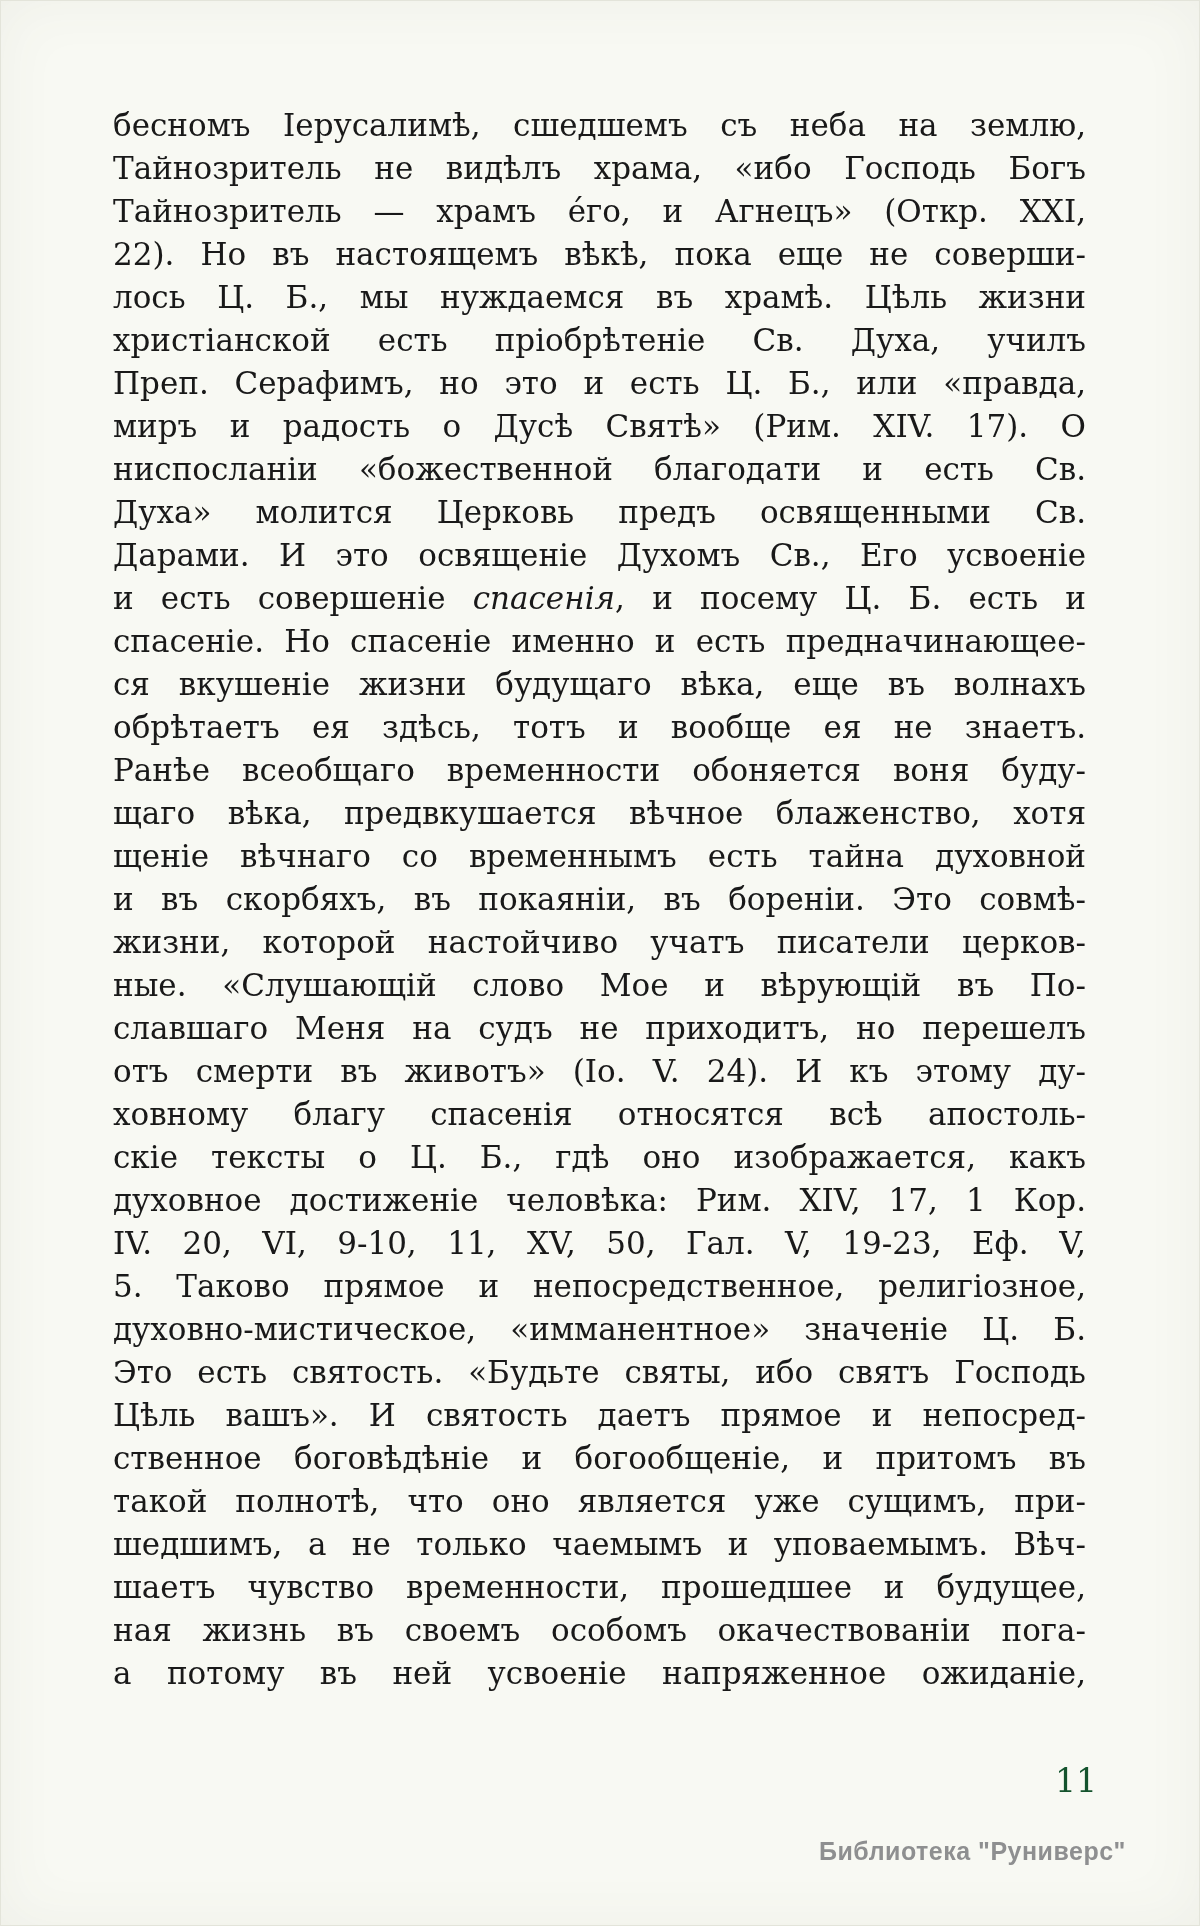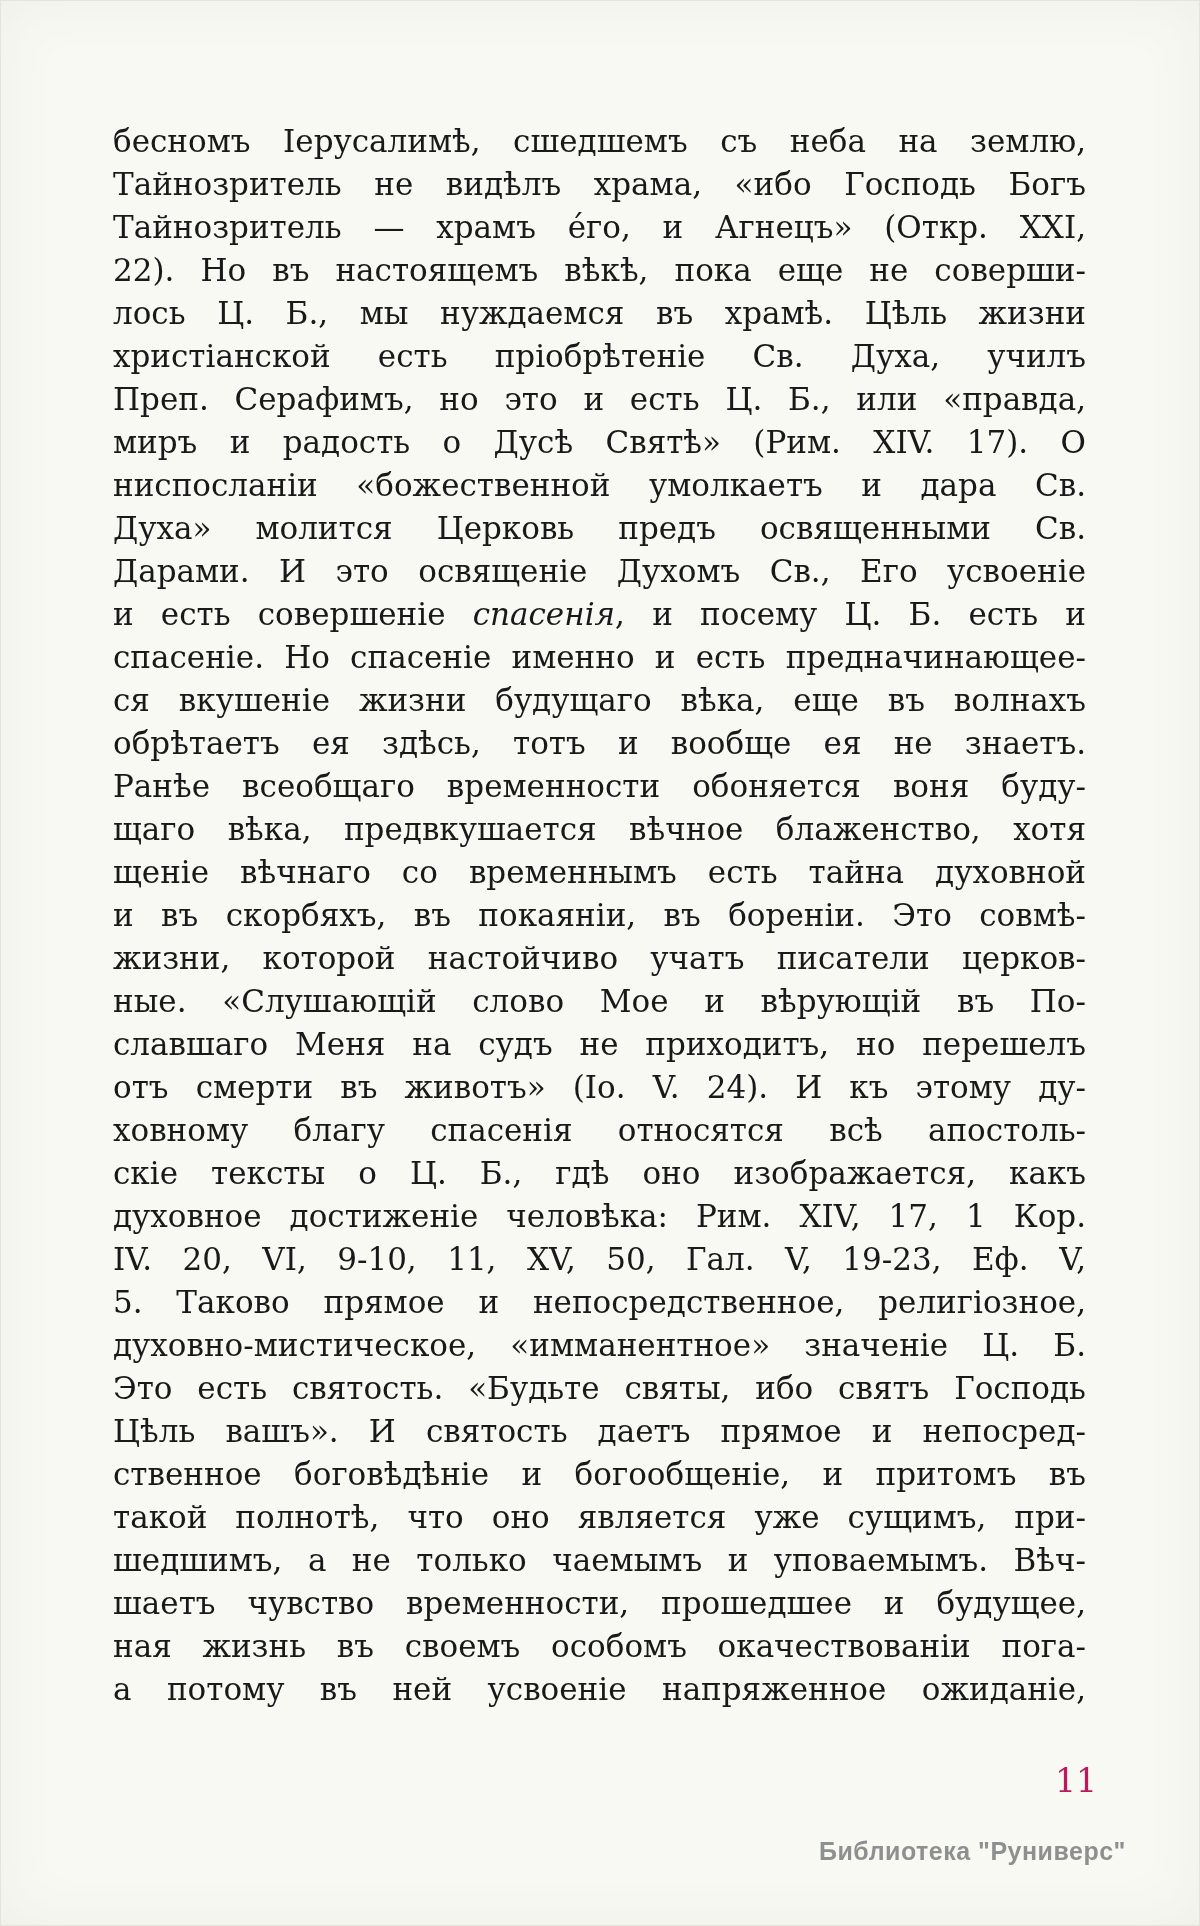--- a/index.html
+++ b/index.html
@@ -19,39 +19,38 @@
   }
   .text-block {
     position: absolute;
     left: 112px;
     top: 103px;
     width: 973px;
     font-family: "DejaVu Serif", "Liberation Serif", serif;
     font-size: 31px;
     line-height: 43px;
     color: #191919;
-    margin-top: 16px;
   }
   .text-line {
     height: 43px;
     text-align: justify;
     text-align-last: justify;
     white-space: nowrap;
   }
   .text-line em {
   }
   .page-number {
     position: absolute;
     left: 1048px;
     top: 1760px;
     width: 48px;
     text-align: right;
     font-family: "DejaVu Serif", "Liberation Serif", serif;
     font-size: 33px;
-    color: #be185d;
+    color: #14532d;
   }
   .watermark {
     position: absolute;
     left: 818px;
     top: 1836px;
     font-family: "Liberation Sans", "DejaVu Sans", sans-serif;
     font-size: 25px;
     font-weight: bold;
     color: #8e8f90;
     letter-spacing: 0.5px;
@@ -63,21 +62,21 @@
 <div class="page">
   <div class="text-block" id="lines-container">
       <div class="text-line">бесномъ Іерусалимѣ, сшедшемъ съ неба на землю,</div>
       <div class="text-line">Тайнозритель не видѣлъ храма, «ибо Господь Богъ</div>
       <div class="text-line">Тайнозритель — храмъ е́го, и Агнецъ» (Откр. XXI,</div>
       <div class="text-line">22). Но въ настоящемъ вѣкѣ, пока еще не соверши-</div>
       <div class="text-line">лось Ц. Б., мы нуждаемся въ храмѣ. Цѣль жизни</div>
       <div class="text-line">христіанской есть пріобрѣтеніе Св. Духа, училъ</div>
       <div class="text-line">Преп. Серафимъ, но это и есть Ц. Б., или «правда,</div>
       <div class="text-line">миръ и радость о Дусѣ Святѣ» (Рим. XIV. 17). О</div>
-      <div class="text-line">ниспосланіи «божественной умолкаетъ и дара Св.</div>
+      <div class="text-line">ниспосланіи «божественной благодати и есть Св.</div>
       <div class="text-line">Духа» молится Церковь предъ освященными Св.</div>
       <div class="text-line">Дарами. И это освященіе Духомъ Св., Его усвоеніе</div>
       <div class="text-line">и есть совершеніе <em>спасенія</em>, и посему Ц. Б. есть и</div>
       <div class="text-line">спасеніе. Но спасеніе именно и есть предначинающее-</div>
       <div class="text-line">ся вкушеніе жизни будущаго вѣка, еще въ волнахъ</div>
       <div class="text-line">обрѣтаетъ ея здѣсь, тотъ и вообще ея не знаетъ.</div>
       <div class="text-line">Ранѣе всеобщаго временности обоняется воня буду-</div>
       <div class="text-line">щаго вѣка, предвкушается вѣчное блаженство, хотя</div>
       <div class="text-line">щеніе вѣчнаго со временнымъ есть тайна духовной</div>
       <div class="text-line">и въ скорбяхъ, въ покаяніи, въ бореніи. Это совмѣ-</div>

